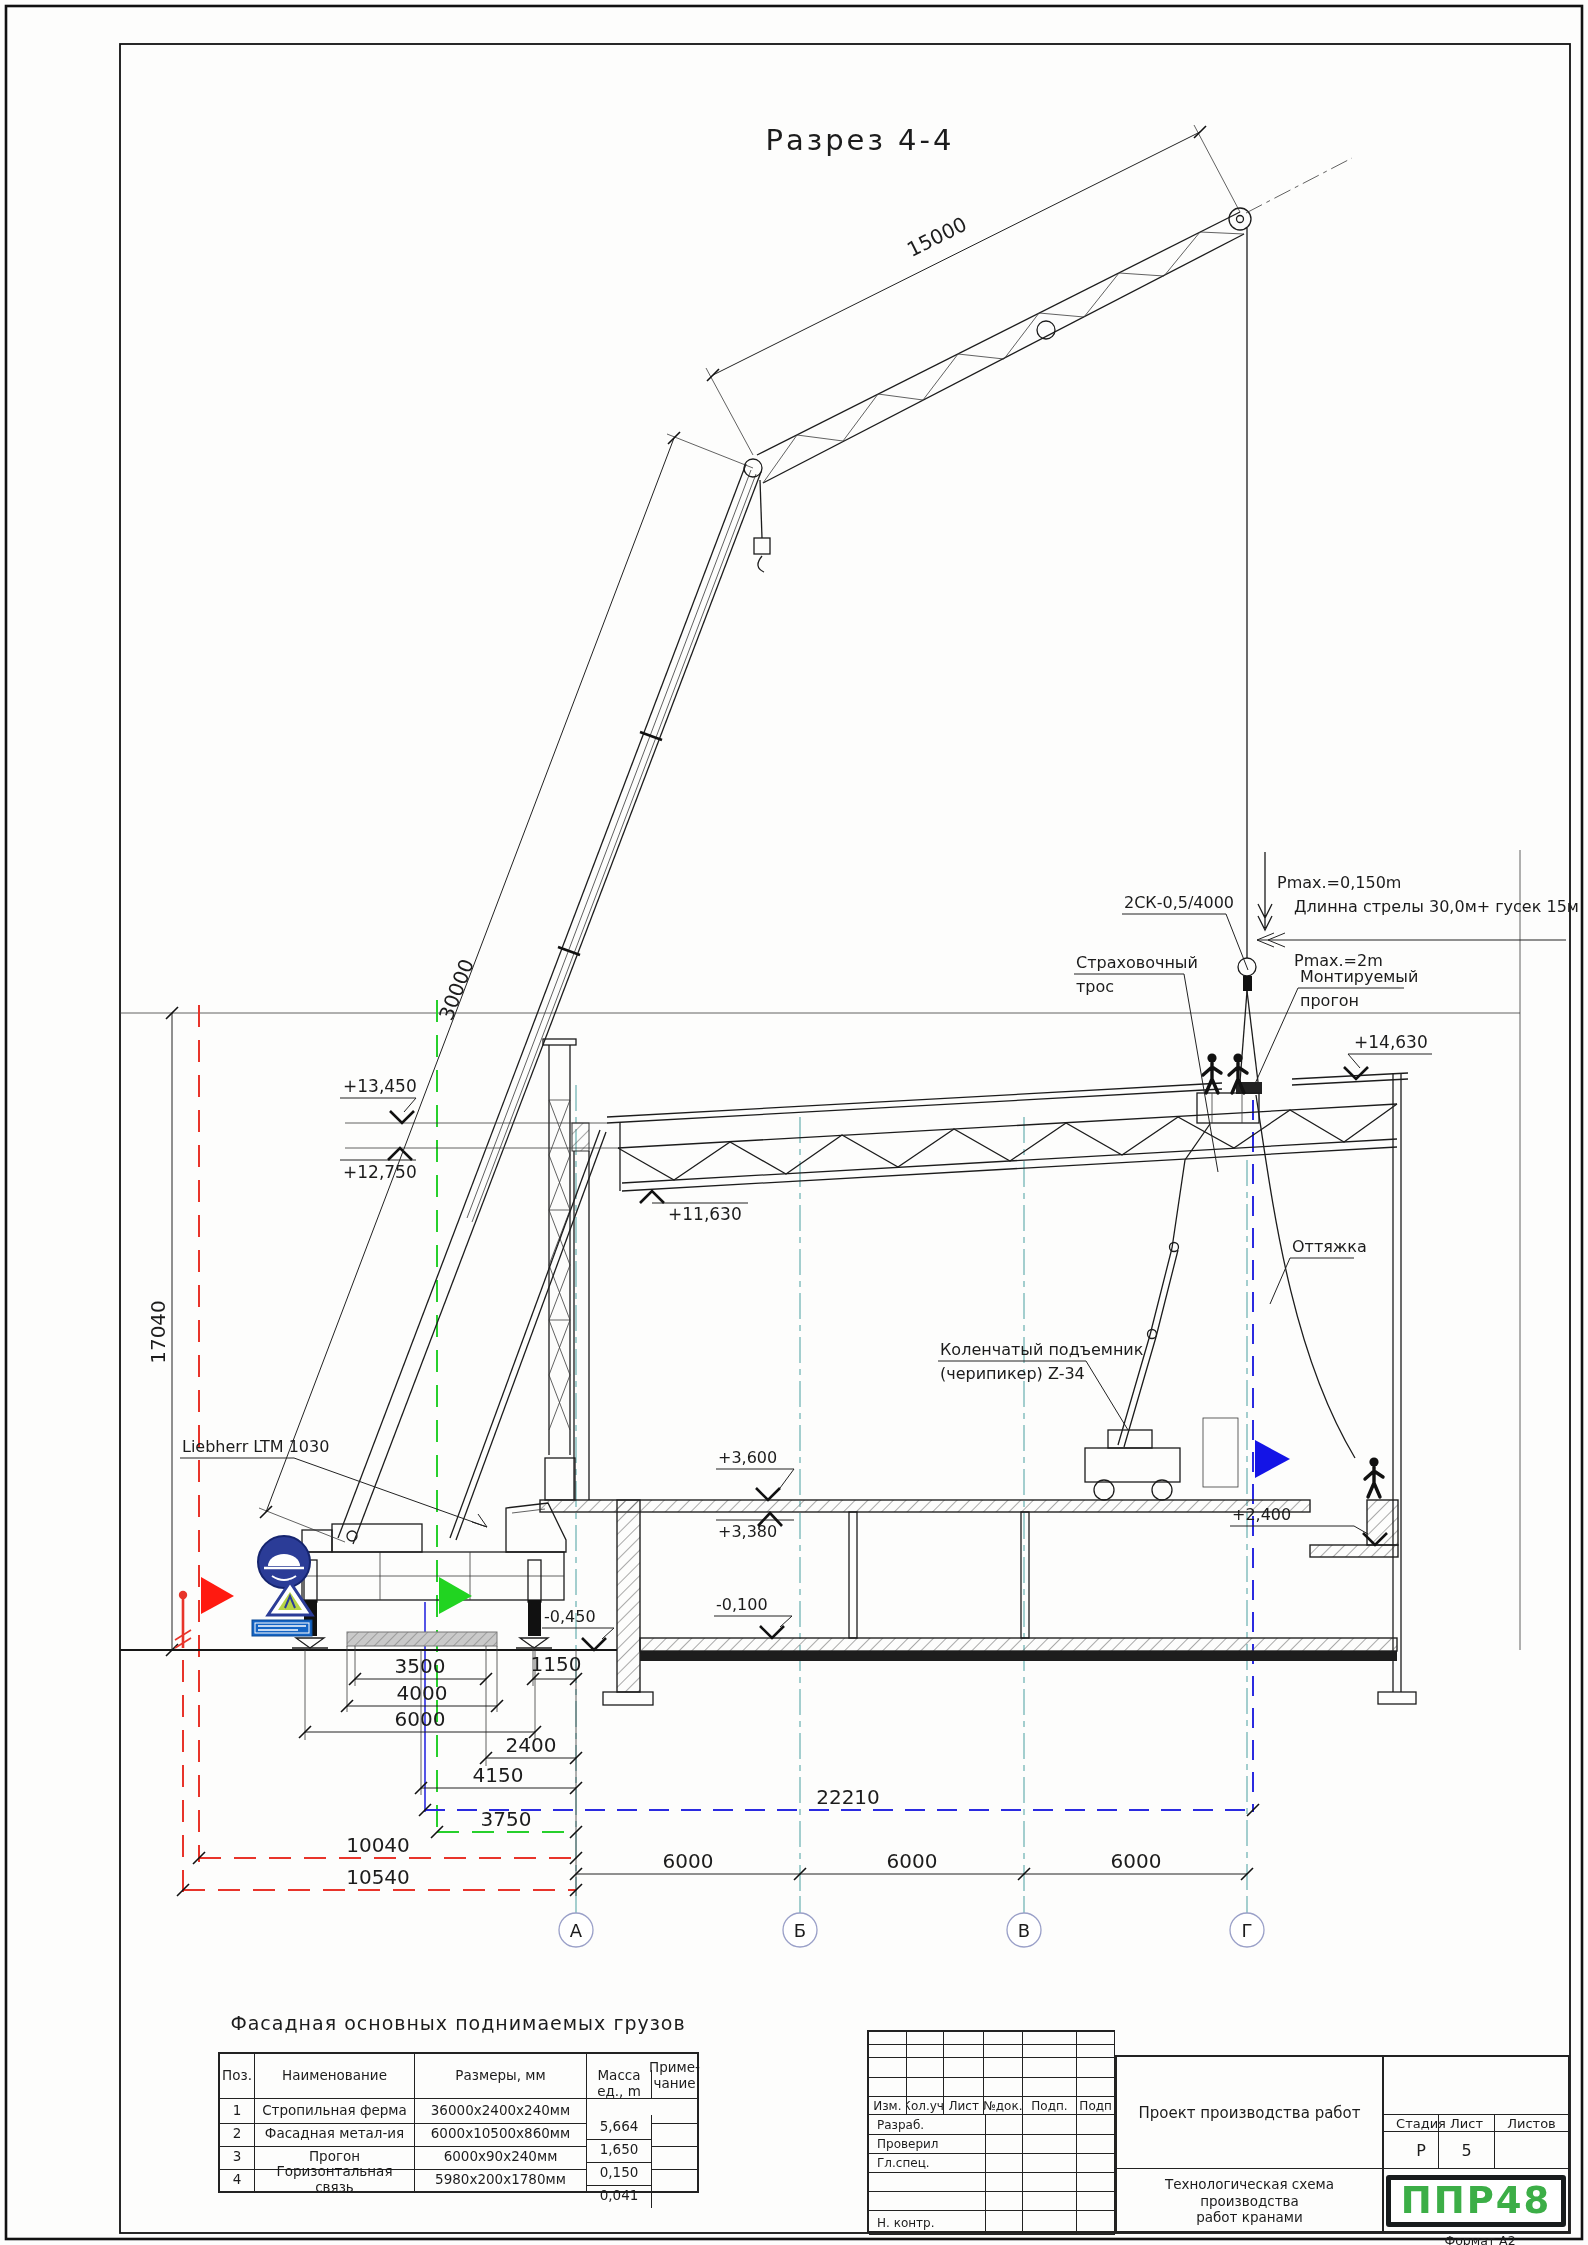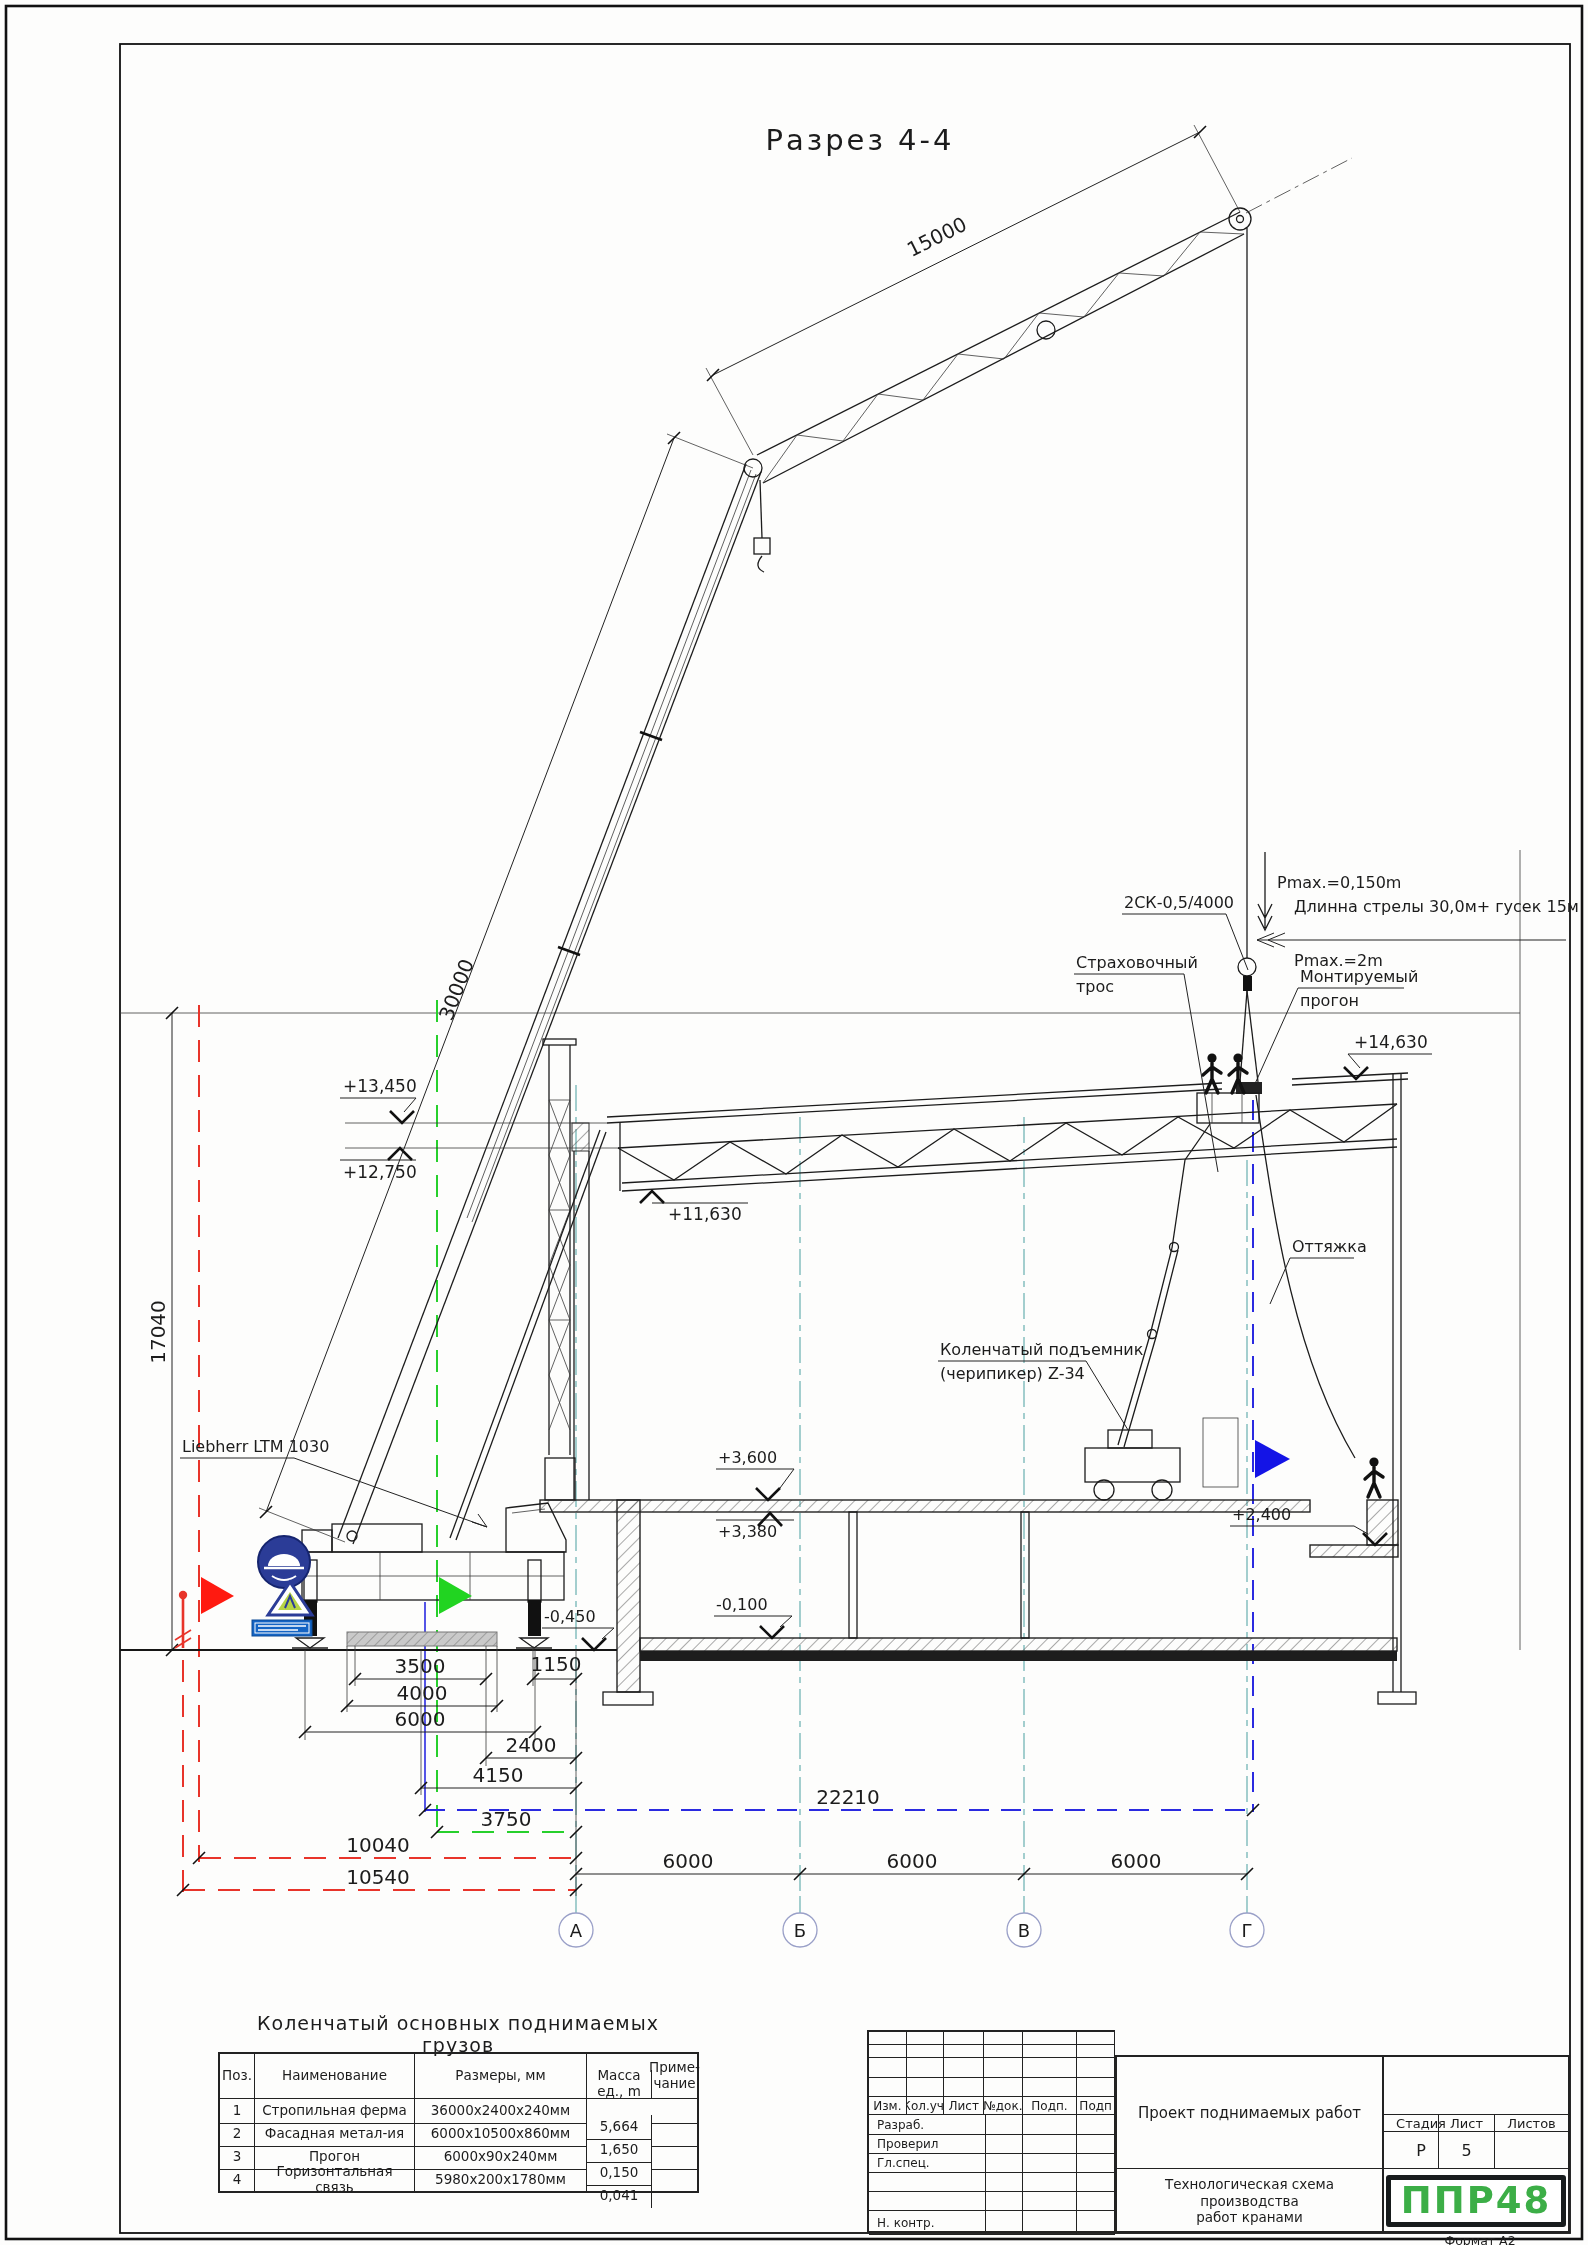--- a/index.html
+++ b/index.html
@@ -409,21 +409,21 @@
     </g>
     <g>
       <rect x="252" y="1620" width="60" height="16" fill="#1464c4" stroke="#0d4a96" stroke-width="1"></rect>
       <rect x="255" y="1623" width="54" height="10" fill="none" stroke="#fff" stroke-width="1"></rect>
       <line x1="258" y1="1626" x2="306" y2="1626" stroke="#fff" stroke-width="1.4"></line>
       <line x1="258" y1="1630" x2="298" y2="1630" stroke="#fff" stroke-width="1.4"></line>
     </g>
   </g>
 </svg>
 
-<div class="ovl ldt-title">Коленчатый основных поднимаемых грузов</div>
+<div class="ovl ldt-title">Фасадная основных поднимаемых грузов</div>
 <div class="ovl ldtable">
   <div class="r hd">
     <div class="c w1">Поз.</div>
     <div class="c w2">Наименование</div>
     <div class="c w3">Размеры, мм</div>
     <div class="c w4">Масса ед., m</div>
     <div class="c w5">Приме- чание</div>
   </div>
   <div class="r rw">
     <div class="c w1">1</div>
@@ -528,21 +528,21 @@
     </div>
   <div class="grid4">
       <div class="c q1" style="height:24px">Н. контр.</div>
       <div class="c q2" style="height:24px"></div>
       <div class="c q3" style="height:24px"></div>
       <div class="c q4" style="height:24px"></div>
     </div>
 </div>
 
 <div class="ovl tb tb-center">
-  <div class="name-cell">Проект поднимаемых работ</div>
+  <div class="name-cell">Проект производства работ</div>
   <div class="doc-cell">
     <span>Технологическая схема производства</span>
     <span>работ кранами</span>
   </div>
 </div>
 
 <div class="ovl tb tb-right">
   <div class="stg-blank"></div>
   <div class="stg-hdr">
     <div class="c s1">Стадия</div>

